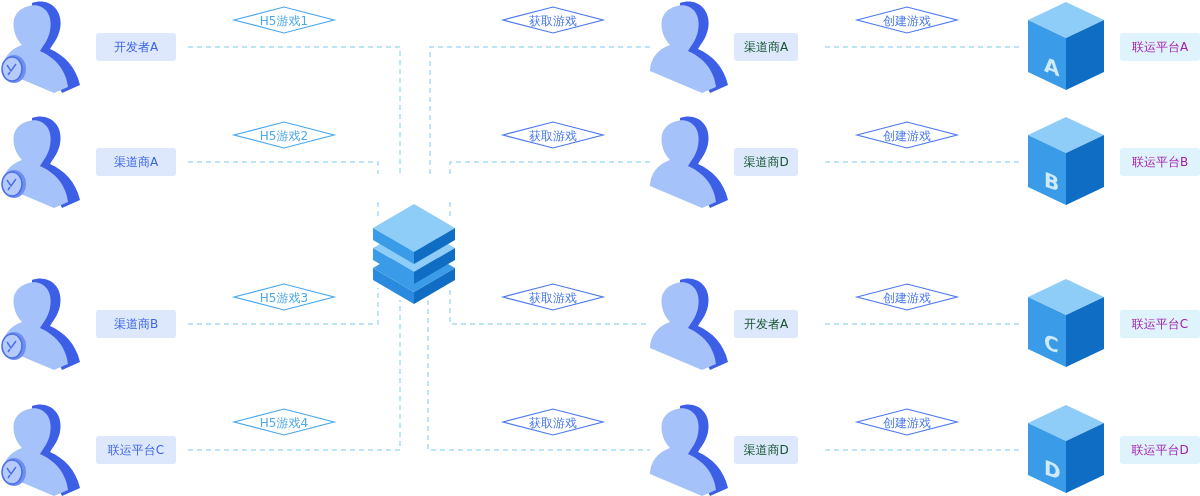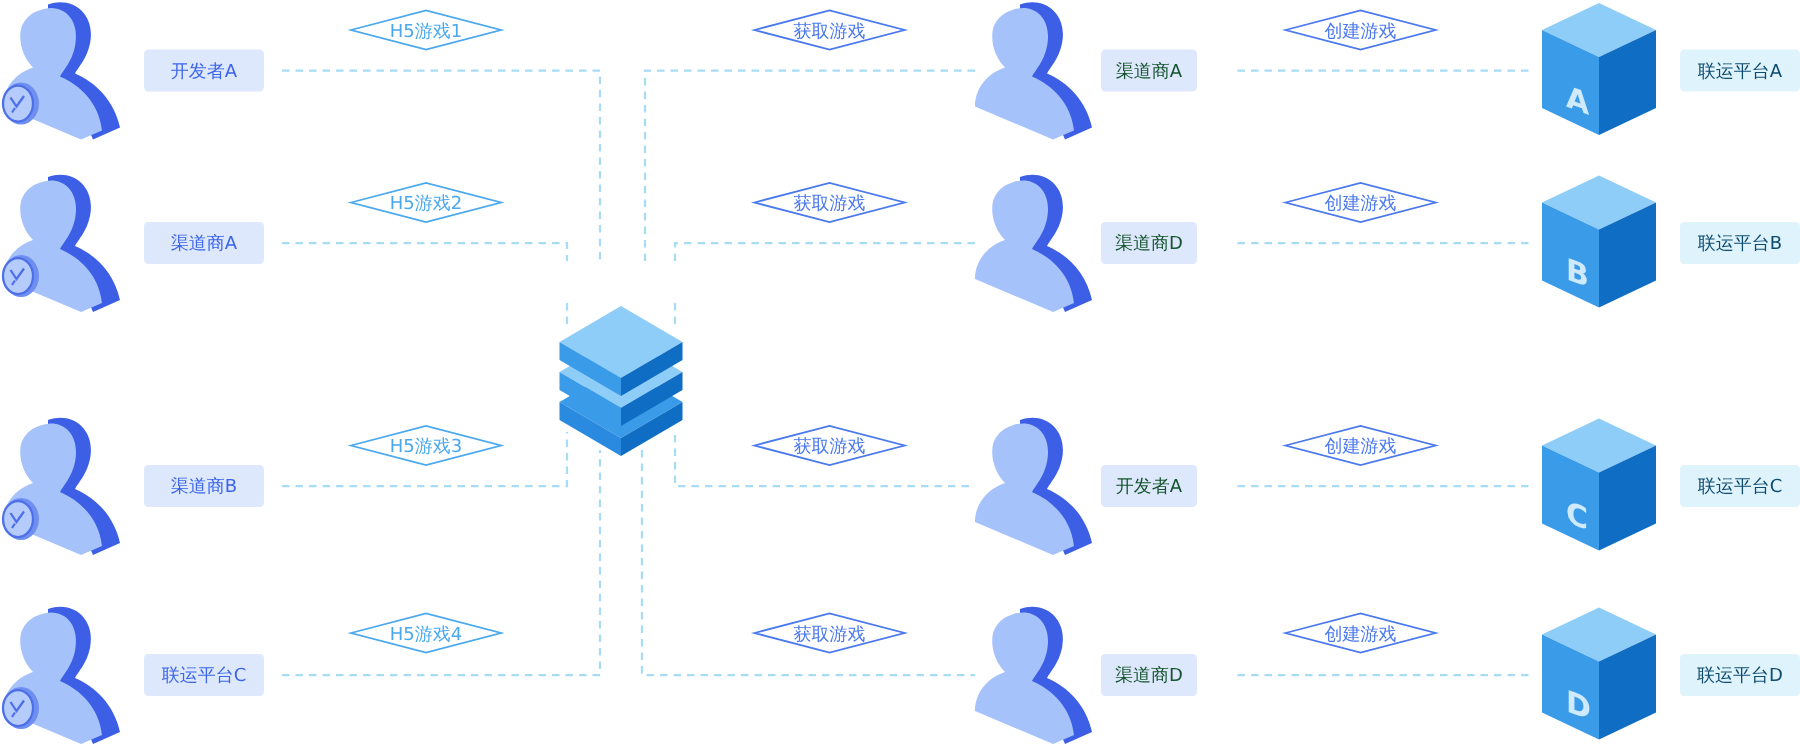--- a/index.html
+++ b/index.html
@@ -1,21 +1,21 @@
 <!DOCTYPE html>
 <html><head>
 <meta charset="utf-8">
 <style>
   html,body{margin:0;padding:0;background:#ffffff;}
   body{width:1200px;height:496px;position:relative;overflow:hidden;font-family:"DejaVu Sans","Liberation Sans",sans-serif;}
   #stage{position:absolute;left:0;top:0;width:1200px;height:496px;}
   .label{position:absolute;height:28px;line-height:28px;border-radius:3px;font-size:12px;text-align:center;white-space:nowrap;}
   .dev-label{background:#dde8fd;color:#3b64e8;width:80px;}
   .ch-label{background:#dde8fd;color:#14532d;width:64px;}
-  .pf-label{background:#dff3fd;color:#0c4a6e;width:80px;}
+  .pf-label{background:#dff3fd;color:#a21caf;width:80px;}
   .center-label{position:absolute;left:341px;top:174px;width:142px;height:28px;line-height:28px;background:#dff3fd;color:#1a7fcf;font-size:13px;text-align:center;border-radius:3px;}
   svg text{font-family:"DejaVu Sans","Liberation Sans",sans-serif;}
 </style>
 </head>
 <body>
 
 <div id="stage">
   <svg id="lines" width="1200" height="496" style="position:absolute;left:0;top:0">
     <g fill="none" stroke="#a8dcf5" stroke-width="1.5" stroke-dasharray="5,4">
 

